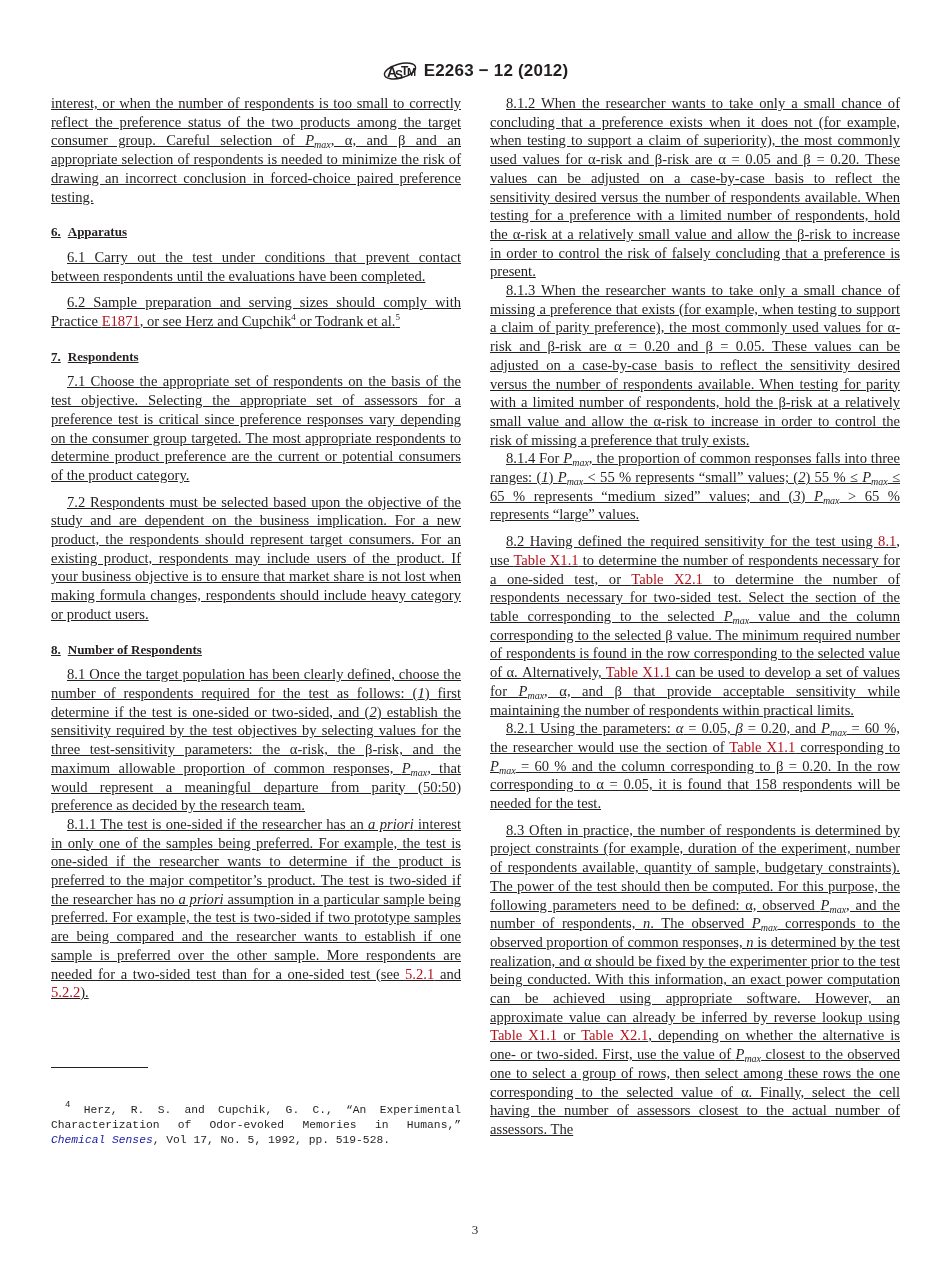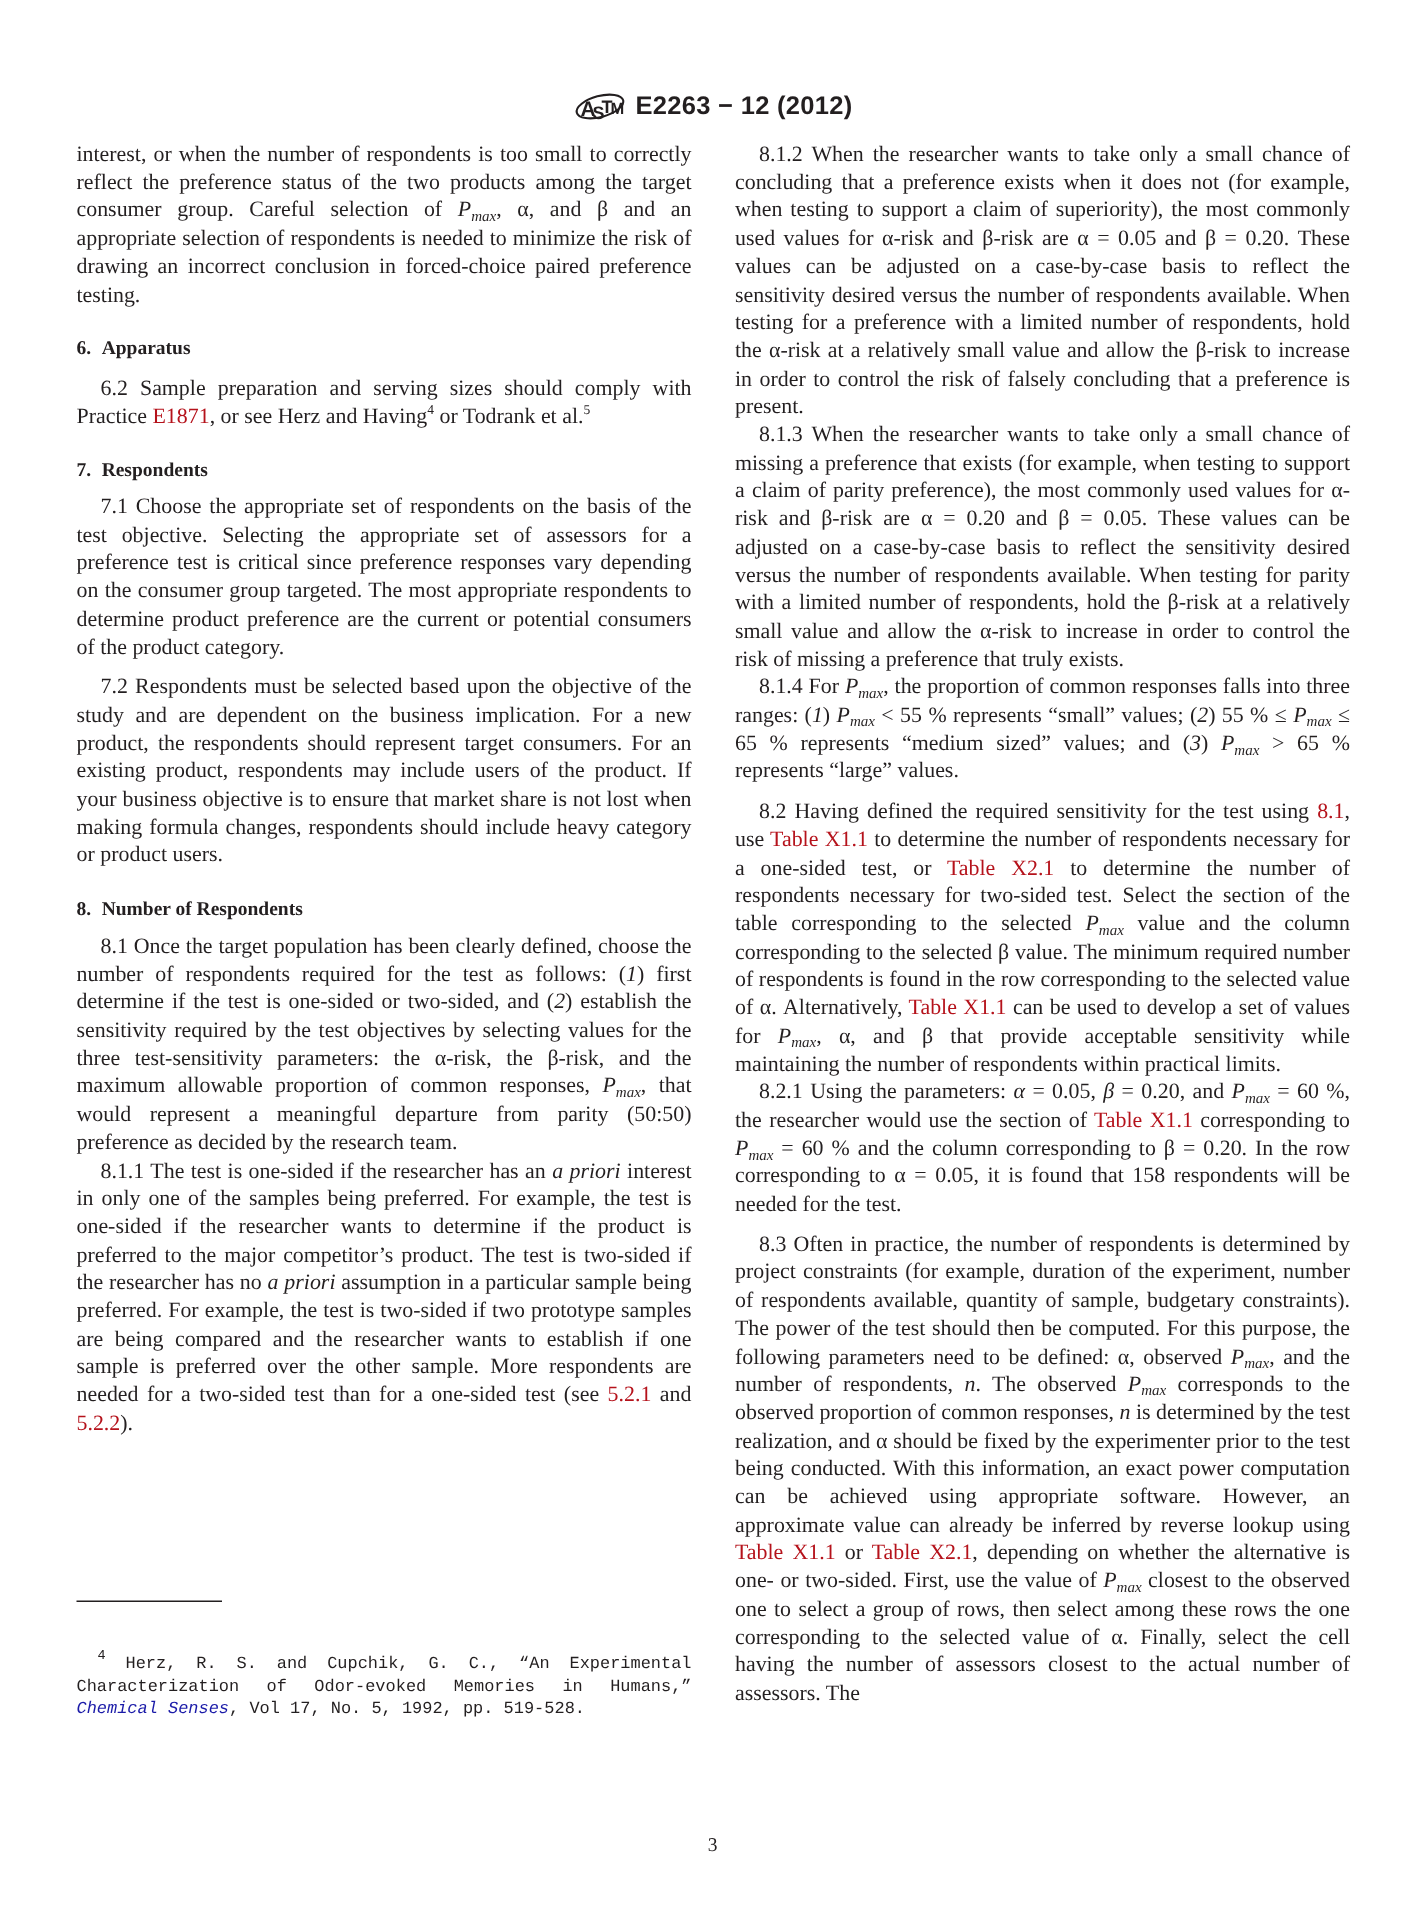--- a/index.html
+++ b/index.html
@@ -4,21 +4,21 @@
 <style>
   html, body { margin:0; padding:0; background:#ffffff; }
   body { width:950px; height:1272px; position:relative; overflow:hidden;
          font-family:"Liberation Serif", "DejaVu Serif", serif; color:#231f20; }
   .header { position:absolute; top:56px; left:0; width:950px; height:30px;
             display:flex; justify-content:center; align-items:center; gap:6px; }
   .logo { width:36px; height:28px; }
   .doc-id { font-family:"Liberation Sans", "DejaVu Sans", sans-serif; font-weight:bold;
             font-size:17px; color:#231f20; letter-spacing:0.2px; }
   .col { position:absolute; top:94px; width:410px; font-size:14.6px; line-height:18.7px;
-         text-align:justify; }
+         text-align:justify;text-decoration:underline; }
   .col.left { left:51px; }
   .col.right { left:490px; }
   p { margin:0; text-indent:16px; }
   p.gap { margin-top:8px; }
   h2 { margin:17px 0 6px 0; font-size:13px; font-weight:bold; }
   h2 .num { margin-right:7px; }
   .link { color:#b5121b; }
   .blue { color:#1a1aa8; font-style:italic; }
   i { font-style:italic; }
   sub { font-size:10px; vertical-align:-3px; line-height:0; font-style:italic; }
@@ -40,21 +40,22 @@
     <text x="19" y="18" font-family="Liberation Sans, sans-serif" font-weight="bold" font-size="12" fill="#231f20">T</text>
     <text x="25" y="19" font-family="Liberation Sans, sans-serif" font-weight="bold" font-size="11" fill="#231f20">M</text>
   </svg>
   <span class="doc-id">E2263 − 12 (2012)</span>
 </div>
 
 <div class="col left">
   <p style="text-indent:0"><span>interest, or when the number of respondents is too small to correctly reflect the preference status of the two products among the target consumer group. Careful selection of </span><i>P</i><sub>max</sub><span>, α, and β and an appropriate selection of respondents is needed to minimize the risk of drawing an incorrect conclusion in forced-choice paired preference testing.</span></p>
 
   <h2><span class="num">6.</span><span>Apparatus</span></h2>
-  <p class="gap"><span>6.2 Sample preparation and serving sizes should comply with Practice </span><span class="link">E1871</span><span>, or see Herz and Having</span><sup>4</sup><span> or Todrank et al.</span><sup>5</sup></p>
+  <p>6.1 Carry out the test under conditions that prevent contact between respondents until the evaluations have been completed.</p>
+  <p class="gap"><span>6.2 Sample preparation and serving sizes should comply with Practice </span><span class="link">E1871</span><span>, or see Herz and Cupchik</span><sup>4</sup><span> or Todrank et al.</span><sup>5</sup></p>
 
   <h2><span class="num">7.</span><span>Respondents</span></h2>
   <p>7.1 Choose the appropriate set of respondents on the basis of the test objective. Selecting the appropriate set of assessors for a preference test is critical since preference responses vary depending on the consumer group targeted. The most appropriate respondents to determine product preference are the current or potential consumers of the product category.</p>
   <p class="gap">7.2 Respondents must be selected based upon the objective of the study and are dependent on the business implication. For a new product, the respondents should represent target consumers. For an existing product, respondents may include users of the product. If your business objective is to ensure that market share is not lost when making formula changes, respondents should include heavy category or product users.</p>
 
   <h2><span class="num">8.</span><span>Number of Respondents</span></h2>
   <p><span>8.1 Once the target population has been clearly defined, choose the number of respondents required for the test as follows: (</span><i>1</i><span>) first determine if the test is one-sided or two-sided, and (</span><i>2</i><span>) establish the sensitivity required by the test objectives by selecting values for the three test-sensitivity parameters: the α-risk, the β-risk, and the maximum allowable proportion of common responses, </span><i>P</i><sub>max</sub><span>, that would represent a meaningful departure from parity (50:50) preference as decided by the research team.</span></p>
   <p><span>8.1.1 The test is one-sided if the researcher has an </span><i>a priori</i><span> interest in only one of the samples being preferred. For example, the test is one-sided if the researcher wants to determine if the product is preferred to the major competitor’s product. The test is two-sided if the researcher has no </span><i>a priori</i><span> assumption in a particular sample being preferred. For example, the test is two-sided if two prototype samples are being compared and the researcher wants to establish if one sample is preferred over the other sample. More respondents are needed for a two-sided test than for a one-sided test (see </span><span class="link">5.2.1</span><span> and </span><span class="link">5.2.2</span><span>).</span></p>
 </div>
 

